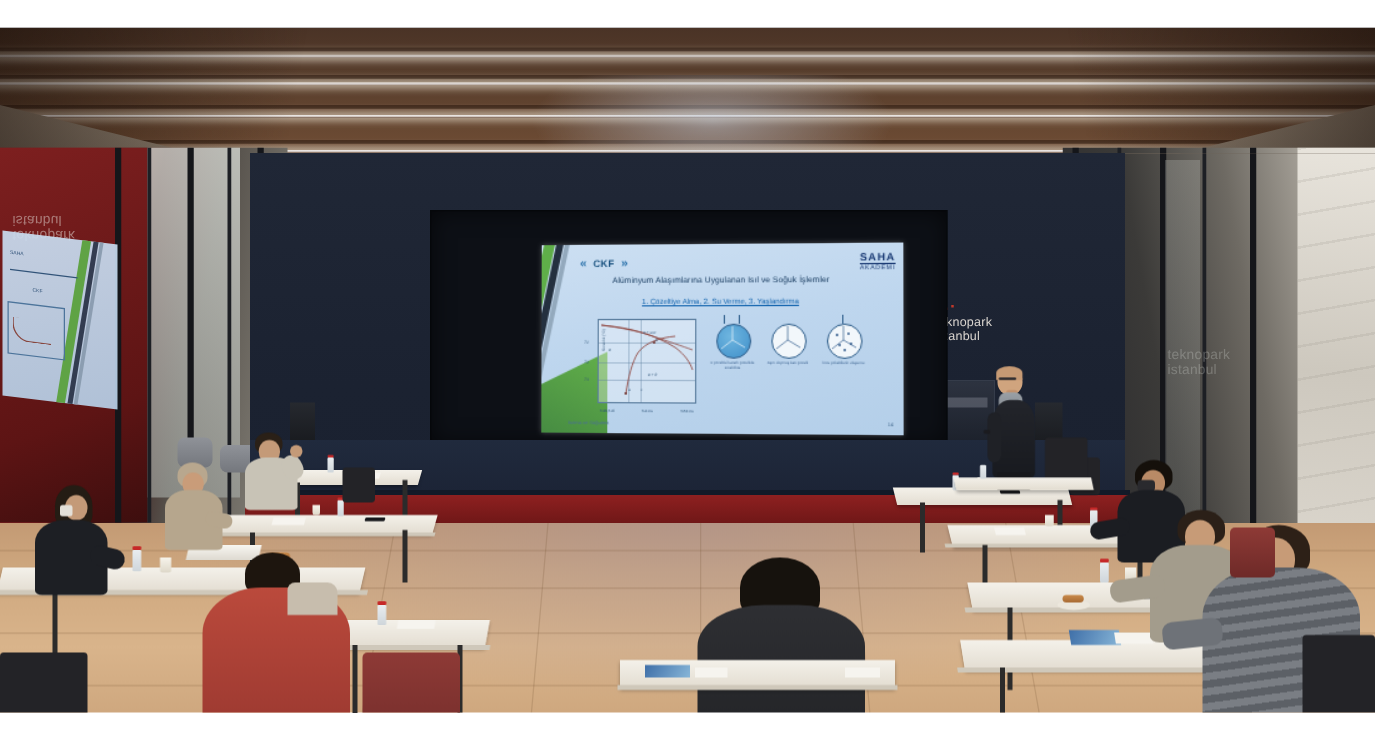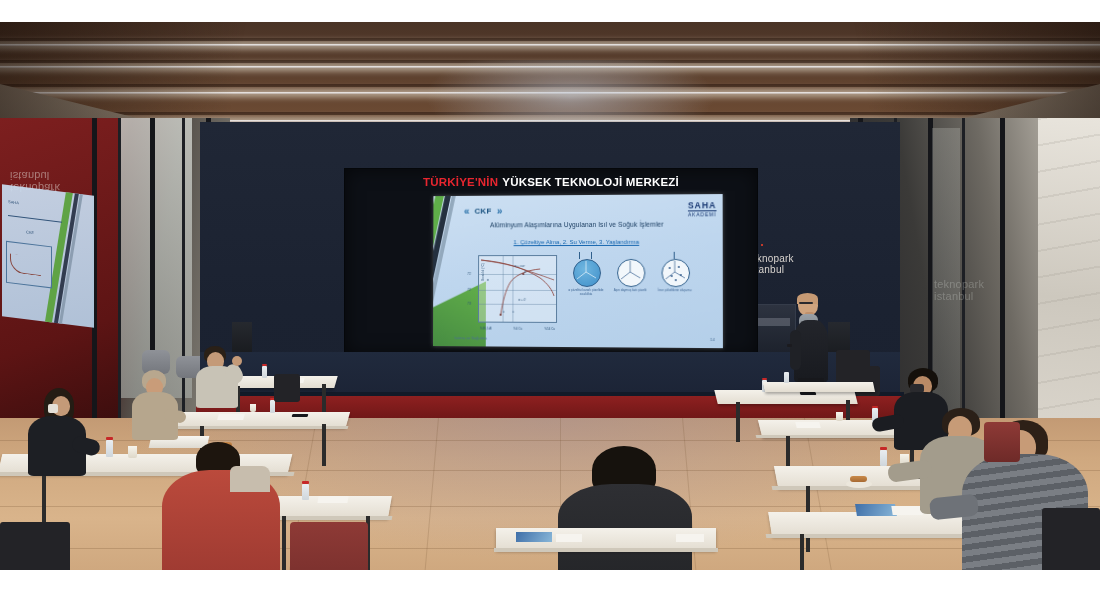--- a/index.html
+++ b/index.html
@@ -266,24 +266,20 @@
       <div style="font-size:10px;letter-spacing:.2px;">teknopark</div>
       <div style="font-size:10px;letter-spacing:.2px;">istanbul</div>
     </div>
 
     <div class="av-cab"></div>
     <div class="av-label"></div>
     <div class="spk" style="left:828px;top:300px;width:22px;height:40px;"></div>
     <div class="spk" style="left:232px;top:300px;width:20px;height:36px;"></div>
 
     <div class="led">
-      <div class="led-banner">
-        <span class="ban-red">TÜRKİYE'NİN</span>
-        <span class="ban-wht">YÜKSEK TEKNOLOJİ MERKEZİ</span>
-      </div>
 
       <div class="slide-wrap">
         <div class="slide">
 
           <div class="slide-stripe">
             <div class="sg" style="left:14px;width:9px;background:#5fae49;"></div>
             <div class="sg" style="left:24px;width:6px;background:#24303f;"></div>
             <div class="sg" style="left:31px;width:4px;background:#93a9bd;"></div>
           </div>
           <div class="slide-tri"></div>

